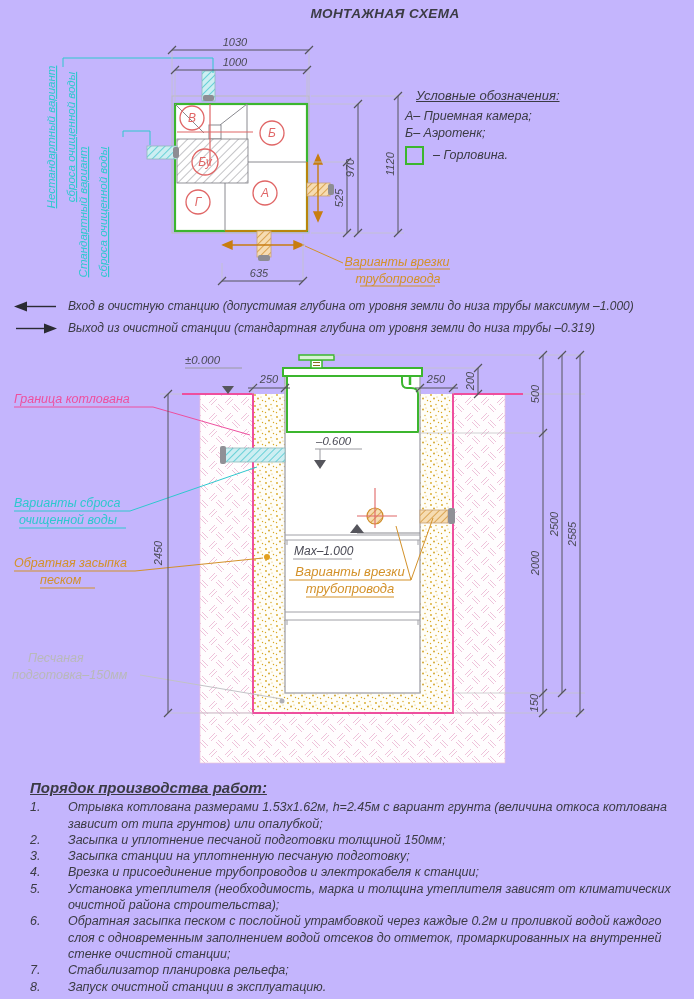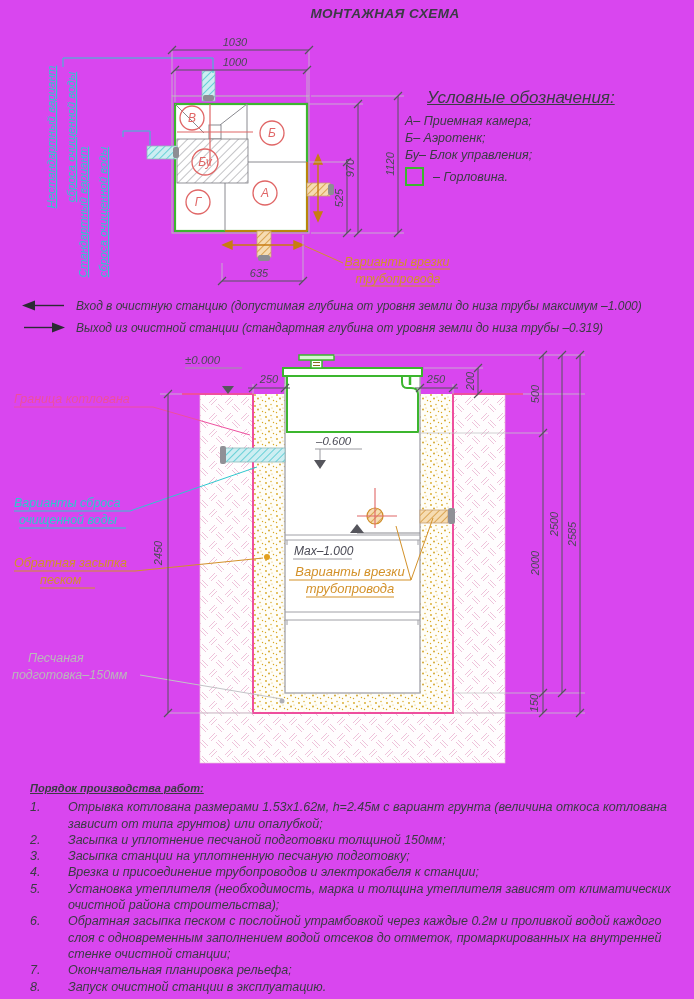--- a/index.html
+++ b/index.html
@@ -1,39 +1,39 @@
 <!DOCTYPE html>
 <html><head>
 <meta charset="utf-8">
 <style>
   html,body{margin:0;padding:0;background:#fcf5f2;}
-  .page{position:relative;width:694px;height:999px;background:#d946ef;
+  .page{position:relative;width:694px;height:999px;background:#c4b5fd;
         font-family:"Liberation Sans",sans-serif;color:#3b3b44;overflow:hidden;}
   .abs{position:absolute;}
   .title-line{left:80px;width:610px;text-align:center;font-style:italic;
               font-weight:bold;font-size:13.5px;letter-spacing:.4px;}
   svg{display:block;}
   svg text{font-family:"Liberation Sans",sans-serif;font-style:italic;}
   .dim{font-size:11px;fill:#4a4a55;}
   .lvl{font-size:11.5px;fill:#4a4a55;}
   .comp{font-size:12px;fill:#e06666;text-anchor:middle;}
   .cyt{fill:#2ec8ce;font-size:11.5px;}
   .cyt2{fill:#2ec8ce;font-size:12.5px;}
   .mgt{fill:#ee4f9e;font-size:12.5px;}
   .ort{fill:#d39129;font-size:12.5px;}
   .gryt{fill:#b9b9b9;font-size:12.5px;}
   .legend{left:405px;top:88px;width:285px;font-style:italic;font-size:12.5px;}
-  .legend-title{font-size:17px;text-decoration:underline;margin:0 0 5px 22px;}
+  .legend-title{font-size:13px;text-decoration:underline;margin:0 0 5px 11px;}
   .legend-item{line-height:16.8px;}
   .neck-row{display:flex;align-items:center;gap:9px;margin-top:4px;}
   .neck-box{width:15px;height:15px;border:2px solid #3cb62e;flex:none;}
-  .note-row{left:20px;display:flex;gap:10px;font-style:italic;
+  .note-row{left:12px;display:flex;align-items:center;gap:10px;font-style:italic;
             font-size:12px;white-space:nowrap;}
   .wl{left:30px;top:780px;width:652px;font-style:italic;font-size:12.5px;line-height:16.3px;}
-  .wl-title{font-weight:bold;text-decoration:underline;font-size:11px;margin-bottom:3px;}
+  .wl-title{font-weight:bold;text-decoration:underline;font-size:15px;margin-bottom:3px;}
   .wl-item{display:flex;}
   .wl-num{width:38px;flex:none;}
   .wl-text{flex:1;}
 </style>
 </head>
 <body>
 
 <div class="page">
 
   <svg width="0" height="0" style="position:absolute" aria-hidden="true">
@@ -173,21 +173,20 @@
     <text class="dim" text-anchor="middle" transform="translate(364,131) rotate(-90)">1120</text>
     <text class="dim" text-anchor="middle" transform="translate(324,135) rotate(-90)">970</text>
     <text class="dim" text-anchor="middle" transform="translate(313,165) rotate(-90)">525</text>
     <text x="229" y="244" class="dim" text-anchor="middle">635</text>
   </svg>
 
   <div class="abs legend">
     <div class="legend-title">Условные обозначения:</div>
     <div class="legend-item">А– Приемная камера;</div>
     <div class="legend-item">Б– Аэротенк;</div>
-    <div class="legend-item">Бу– Блок управления;</div>
     <div class="neck-row">
       <span class="neck-box"></span>
       <span>– Горловина.</span>
     </div>
   </div>
 
   <div class="abs note-row" style="top:299px">
     <svg width="46" height="13">
       <polygon points="2,6.5 15,1.5 15,11.5" fill="#2b2b33"></polygon>
       <line x1="15" y1="6.5" x2="44" y2="6.5" stroke="#2b2b33" stroke-width="1.4"></line>
@@ -360,21 +359,21 @@
     <div class="wl-item">
       <span class="wl-num">5.</span>
       <span class="wl-text">Установка утеплителя (необходимость, марка и толщина утеплителя зависят от климатических очистной района строительства);</span>
     </div>
     <div class="wl-item">
       <span class="wl-num">6.</span>
       <span class="wl-text">Обратная засыпка песком с послойной утрамбовкой через каждые 0.2м и проливкой водой каждого слоя с одновременным заполнением водой отсеков до отметок, промаркированных на внутренней стенке очистной станции;</span>
     </div>
     <div class="wl-item">
       <span class="wl-num">7.</span>
-      <span class="wl-text">Окончательная планировка рельефа;</span>
+      <span class="wl-text">Стабилизатор планировка рельефа;</span>
     </div>
     <div class="wl-item">
       <span class="wl-num">8.</span>
       <span class="wl-text">Запуск очистной станции в эксплуатацию.</span>
     </div>
   </div>
 
 </div>
 
 </body></html>

